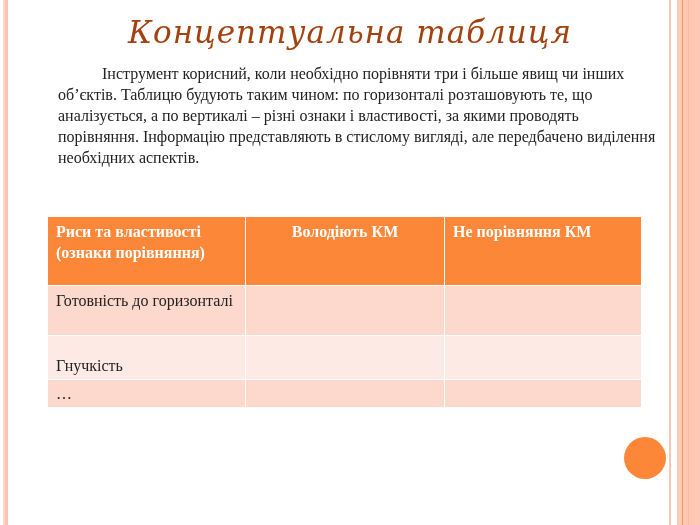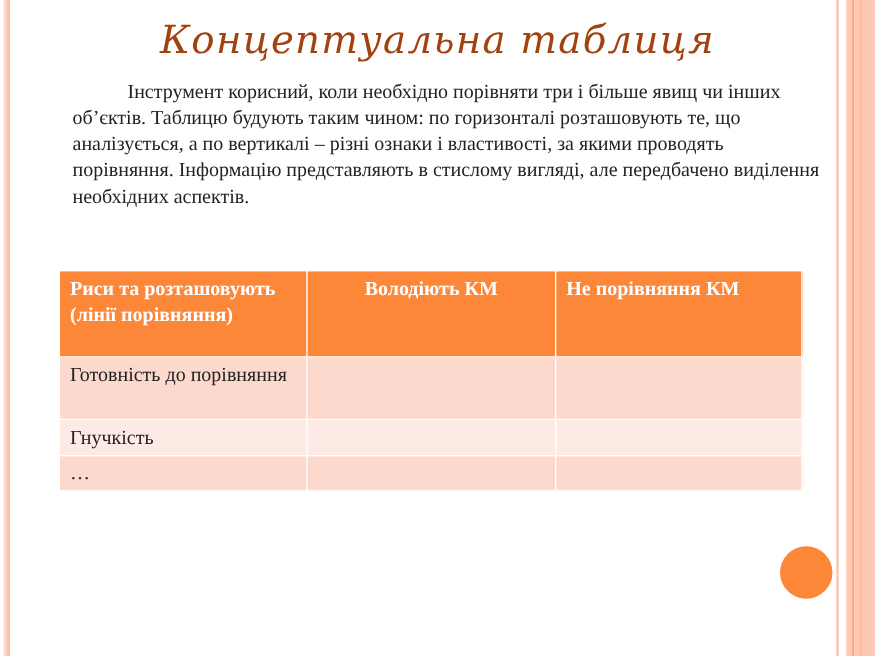--- a/index.html
+++ b/index.html
@@ -37,21 +37,21 @@
     border: 1px solid #ffffff; padding: 4px 8px; vertical-align: top; text-align: left; line-height: 21px;
   }
   table.concept th {
     background: #fd8739; color: #ffffff; font-weight: bold; height: 60px;
   }
   table.concept th.c1 { width: 181px; }
   table.concept th.c2 { width: 182px; text-align: center; }
   table.concept tr.r-odd td { background: #fdd8cc; color: #222; }
   table.concept tr.r-even td { background: #feeae5; color: #222; }
   table.concept tr.row1 td { height: 41px; }
-  table.concept tr.row2 td { height: 20px; padding-top: 4px; padding-bottom: 3px; }
+  table.concept tr.row2 td { height: 20px; padding-top: 19px; padding-bottom: 3px; }
   table.concept tr.row3 td { height: 19px; padding-top: 3px; padding-bottom: 3px; }
 
   .nav-circle {
     position: absolute; left: 624px; top: 437px; width: 42px; height: 42px; border-radius: 50%;
     background: #fd8739; cursor: pointer;
   }
 </style>
 </head>
 <body>
 
@@ -63,28 +63,28 @@
   <div class="right-line-orange"></div>
   <div class="right-band-2"></div>
 
   <h1 class="title">Концептуальна таблиця</h1>
 
   <p class="body-text"><span class="indent"></span><span>Інструмент корисний, коли необхідно порівняти три і більше явищ чи інших об’єктів. Таблицю будують таким чином: по горизонталі розташовують те, що аналізується, а по вертикалі – різні ознаки і властивості, за якими проводять порівняння. Інформацію представляють в стислому вигляді, але передбачено виділення необхідних аспектів.</span></p>
 
   <table class="concept">
     <thead>
       <tr>
-        <th class="c1">Риси та розташовують (лінії порівняння)</th>
+        <th class="c1">Риси та властивості (ознаки порівняння)</th>
         <th class="c2">Володіють КМ</th>
         <th>Не порівняння КМ</th>
       </tr>
     </thead>
     <tbody>
       <tr class="r-odd row1">
-        <td>Готовність до порівняння</td>
+        <td>Готовність до горизонталі</td>
         <td></td>
         <td></td>
       </tr>
       <tr class="r-even row2">
         <td>Гнучкість</td>
         <td></td>
         <td></td>
       </tr>
       <tr class="r-odd row3">
         <td>…</td>

